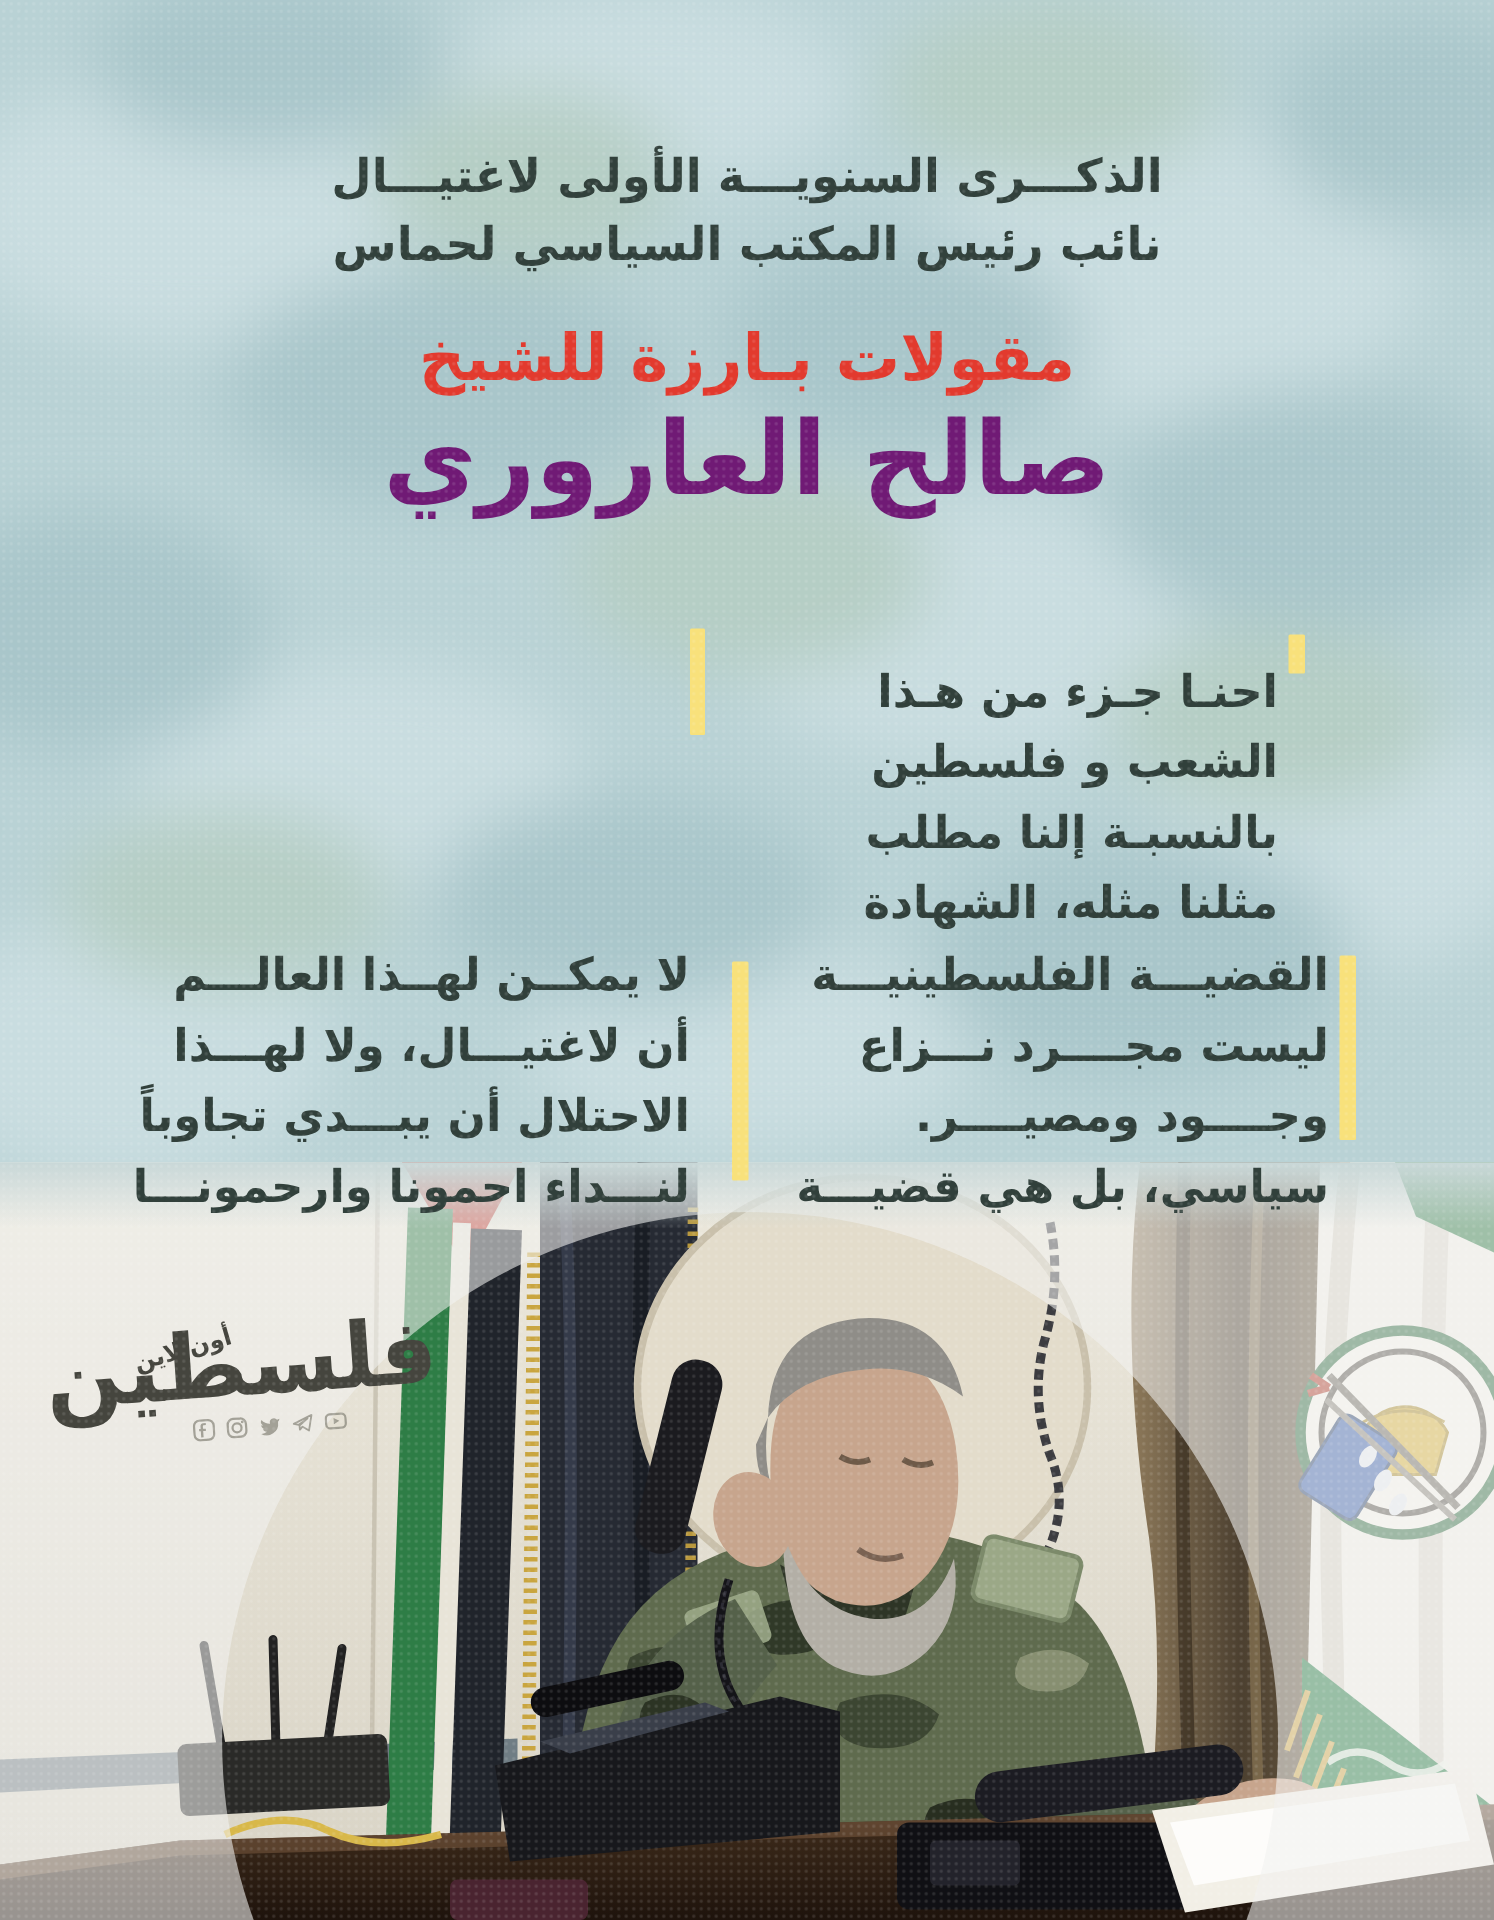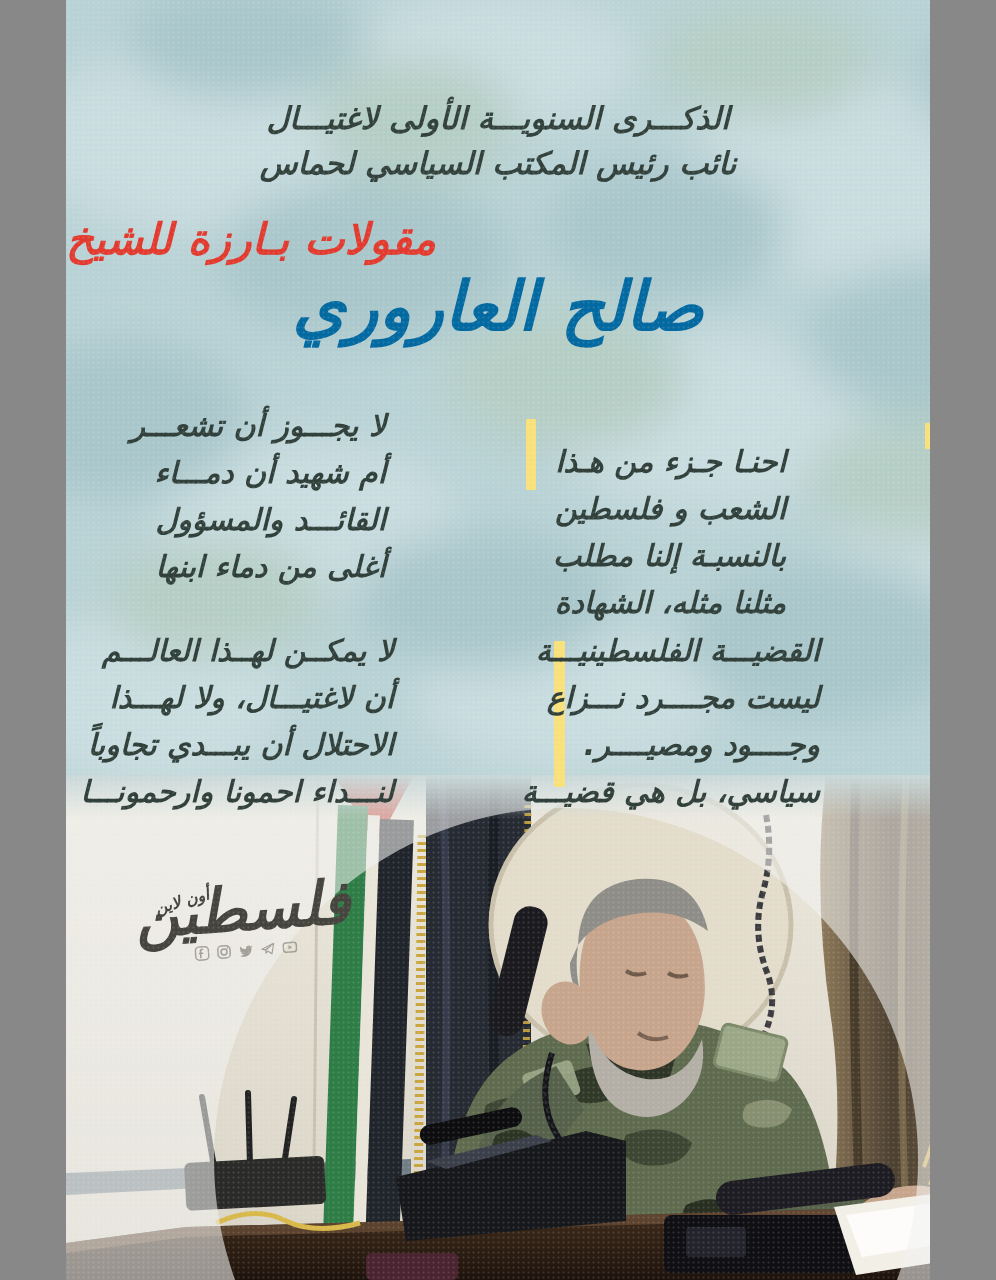--- a/index.html
+++ b/index.html
@@ -1,40 +1,39 @@
 <!DOCTYPE html>
 <html lang="ar"><head>
 <meta charset="utf-8">
 <style>
   html,body{margin:0;padding:0;background:#888;}
   .stage{
-    position:relative;width:864px;height:1280px;margin:0 auto;overflow:hidden;
+    position:relative;width:996px;height:1280px;margin:0 auto;overflow:hidden;
     background:#b9d2d5;
     font-family:"DejaVu Sans","Liberation Sans",sans-serif;
-    font-style:italic;
   }
   .stage::after{ 
     content:"";position:absolute;inset:0;z-index:40;pointer-events:none;
     background-image:radial-gradient(rgba(255,255,255,.55) .7px, rgba(255,255,255,0) 1.5px);
     background-size:5px 5px;opacity:.22;
   }
   .camo{position:absolute;inset:0;z-index:0;}
   
   .header{
     position:absolute;top:96px;left:0;width:100%;z-index:10;
     text-align:center;direction:rtl;color:#32413c;font-weight:bold;
     font-size:31px;line-height:45px;letter-spacing:-.5px;
   }
   .title-sub{
     position:absolute;top:214px;left:0;width:100%;z-index:10;
-    text-align:left;direction:rtl;color:#e23a2e;font-weight:bold;font-size:43px;line-height:50px;
+    text-align:center;direction:rtl;color:#e23a2e;font-weight:bold;font-size:43px;line-height:50px;
   }
   .title-name{
     position:absolute;top:266px;left:0;width:100%;z-index:10;
-    text-align:center;direction:rtl;color:#0369a1;font-weight:bold;font-size:68px;line-height:82px;
+    text-align:center;direction:rtl;color:#701a75;font-weight:bold;font-size:68px;line-height:82px;
   }
   .quote{
     position:absolute;z-index:12;direction:rtl;text-align:right;
     color:#31403b;font-weight:bold;font-size:30px;line-height:47px;letter-spacing:-.5px;
   }
   .quote div{white-space:nowrap;}
   .qbar{position:absolute;z-index:11;background:#f8e17b;border-radius:1px;}
   
   .photo{position:absolute;left:0;top:775px;width:996px;height:505px;z-index:5;}
   
@@ -102,26 +101,20 @@
   <span class="qbar" style="left:893px;top:637px;width:11px;height:123px;"></span>
   <span class="qbar" style="left:488px;top:641px;width:11px;height:146px;"></span>
 
   <div class="quote" style="right:144px;top:402px;margin-top:36px;">
     <div>احنـا جـزء من هـذا</div>
     <div>الشعب و فلسطين</div>
     <div>بالنسبـة إلنا مطلب</div>
     <div>مثلنا مثله، الشهادة</div>
   </div>
 
-  <div class="quote" style="right:544px;top:402px;">
-    <div>لا يجـــوز أن تشعـــر</div>
-    <div>أم شهيد أن دمـــاء</div>
-    <div>القائـــد والمسؤول</div>
-    <div>أغلى من دماء ابنها</div>
-  </div>
 
   <div class="quote" style="right:110px;top:627px;">
     <div>القضيـــة الفلسطينيـــة</div>
     <div>ليست مجــــرد نـــزاع</div>
     <div>وجــــود ومصيــــر.</div>
     <div>سياسي، بل هي قضيـــة</div>
   </div>
 
   <div class="quote" style="right:536px;top:627px;">
     <div>لا يمكــن لهــذا العالـــم</div>

